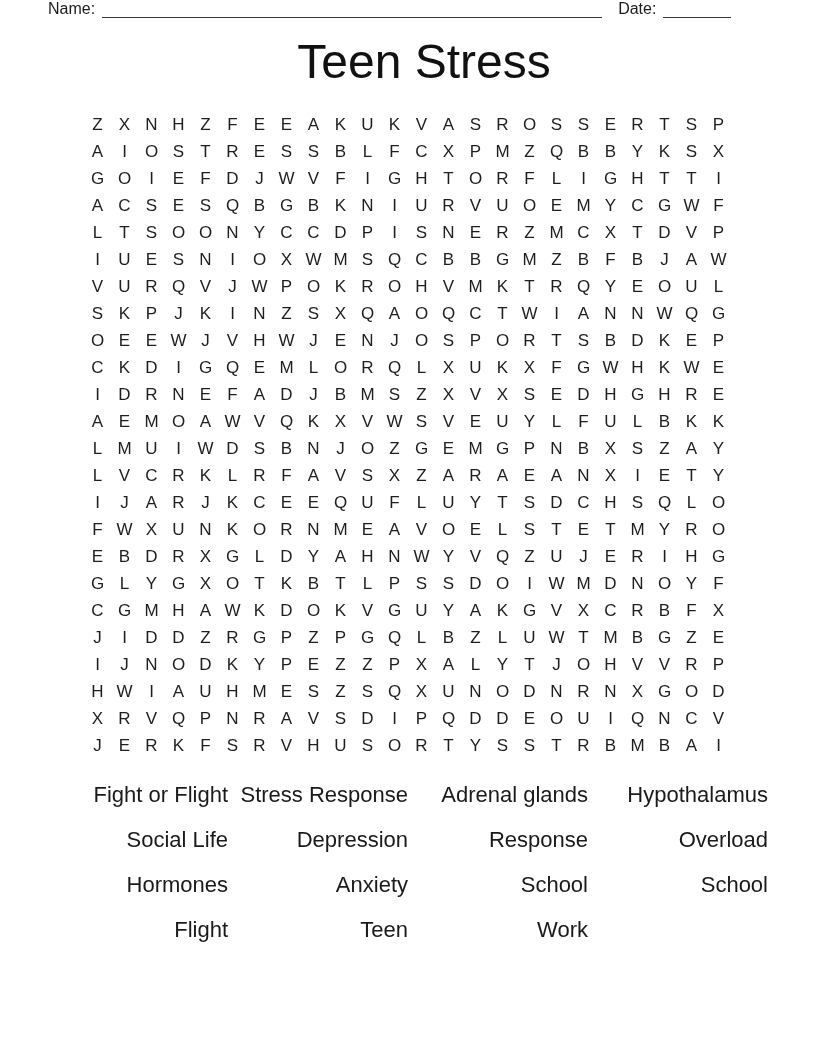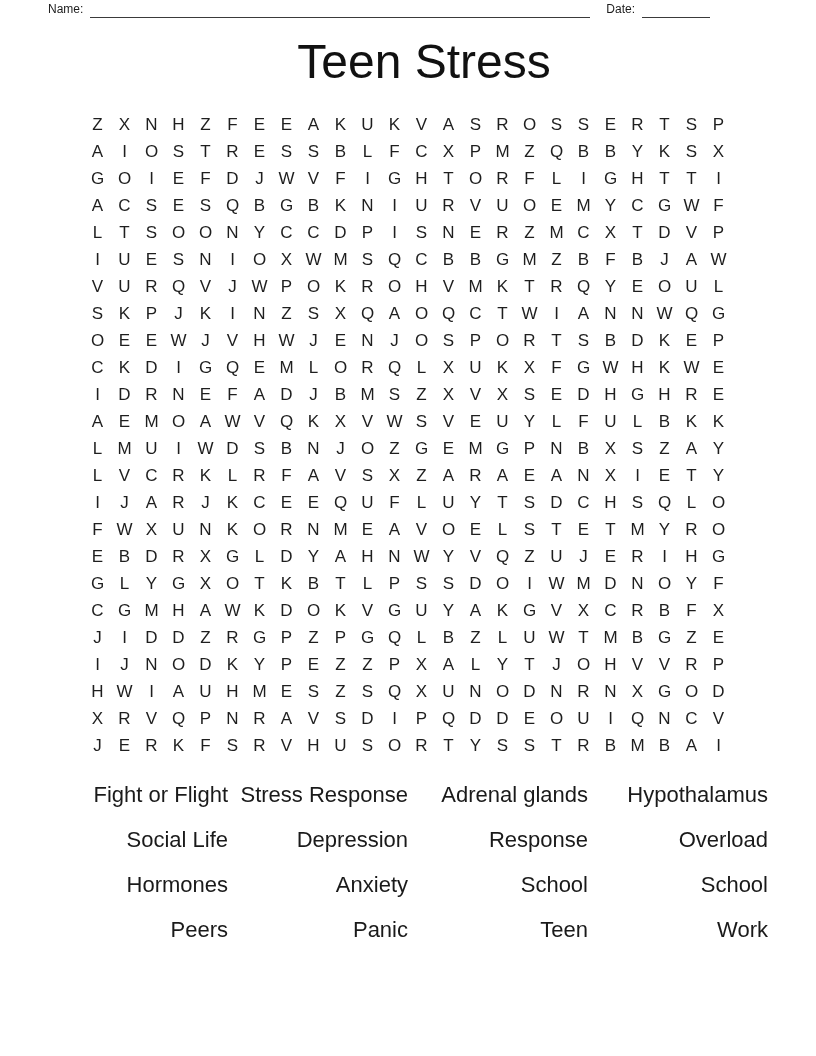--- a/index.html
+++ b/index.html
@@ -18,21 +18,21 @@
 
   
   .header-row {
     position: absolute;
     top: 0px;
     left: 48px;
     width: 692px;
     height: 18px;
     display: flex;
     align-items: flex-end;
-    font-size: 12px;
+    font-size: 16px;
     line-height: 18px;
   }
   .blank-line {
     border-bottom: 1.5px solid #3a3a3a;
     height: 15px;
     margin-left: 7px;
   }
   .blank-line.long  { width: 500px; }
   .blank-line.short { width: 68px; }
   .date-label { margin-left: 16px; }
@@ -684,17 +684,16 @@
     <div class="word">Adrenal glands</div>
     <div class="word">Hypothalamus</div>
     <div class="word">Social Life</div>
     <div class="word">Depression</div>
     <div class="word">Response</div>
     <div class="word">Overload</div>
     <div class="word">Hormones</div>
     <div class="word">Anxiety</div>
     <div class="word">School</div>
     <div class="word">School</div>
-    <div class="word">Peers</div>
-    <div class="word">Panic</div>
+    <div class="word">Flight</div>
     <div class="word">Teen</div>
     <div class="word">Work</div>
   </div>
 
 </body></html>

